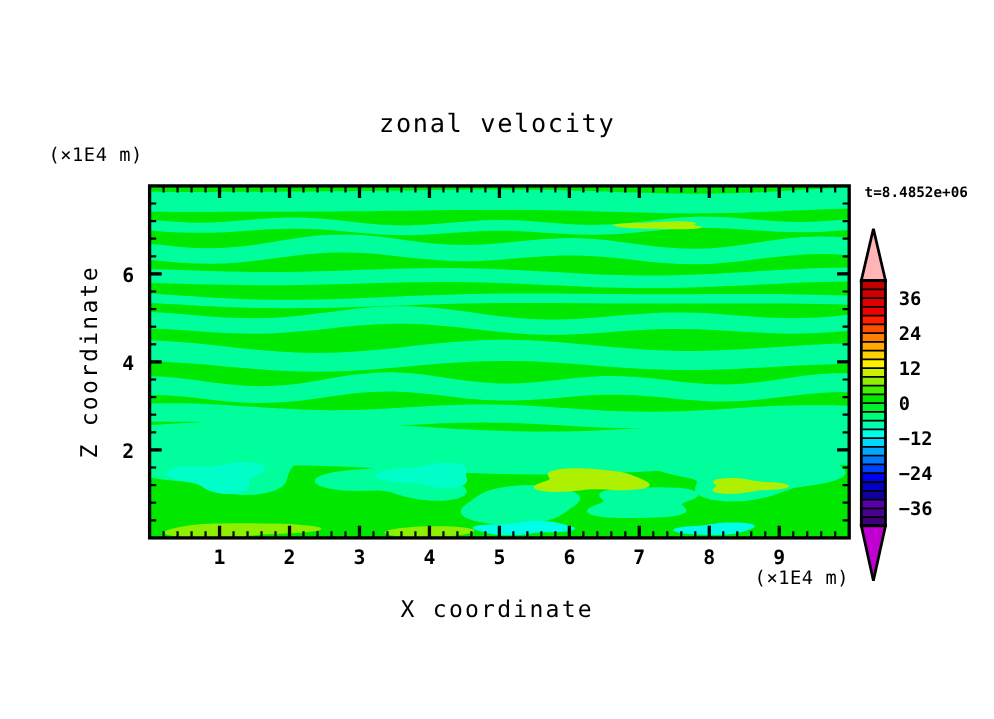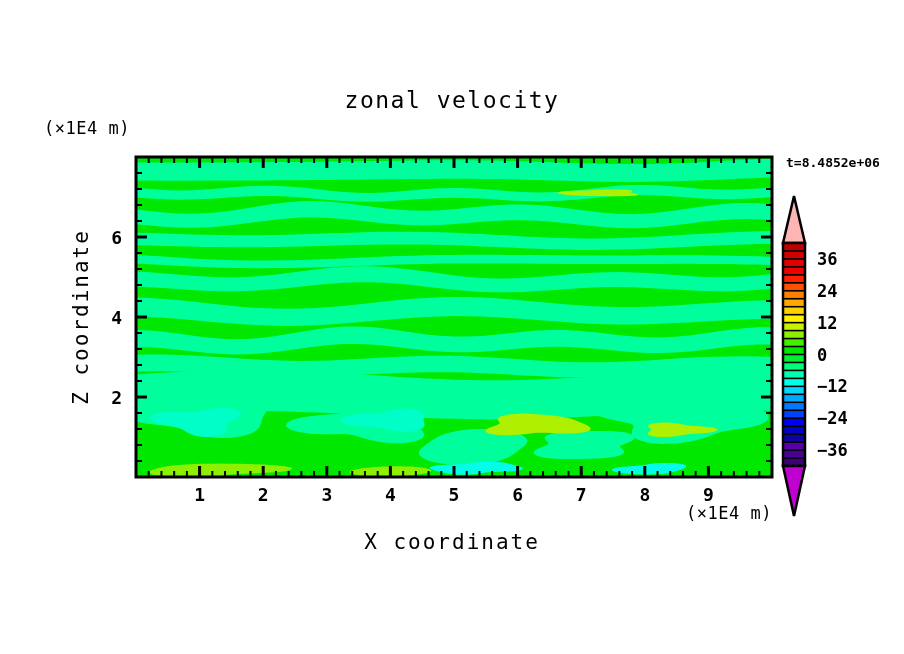--- a/index.html
+++ b/index.html
@@ -3,21 +3,21 @@
 <meta charset="utf-8">
 <style>
   html,body{margin:0;padding:0;}
   body{
     width:904px;height:654px;
     background:#ffffff;
     font-family:"DejaVu Sans Mono","Liberation Mono",monospace;
     overflow:hidden;
     position:relative;
   }
-  #root{position:absolute;left:0;top:0;width:904px;height:582px;}
+  #root{position:absolute;left:0;top:12px;width:904px;height:582px;}
   svg{display:block;}
   .lbl{
     font-family:"DejaVu Sans Mono","Liberation Mono",monospace;
     fill:#000000;
   }
   .title-text{
     font-size:23px;
     letter-spacing:1.5px;
     font-weight:400;
   }

